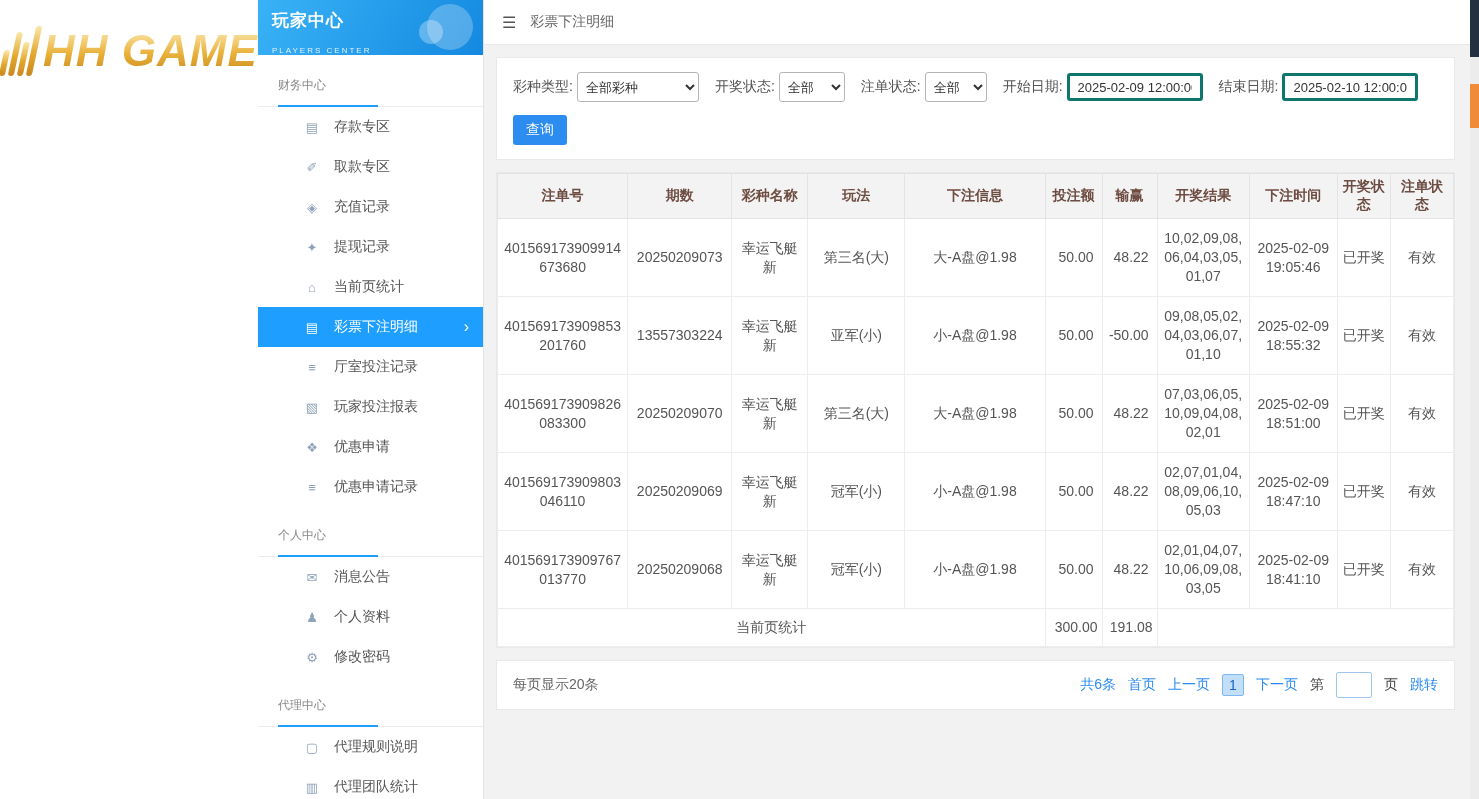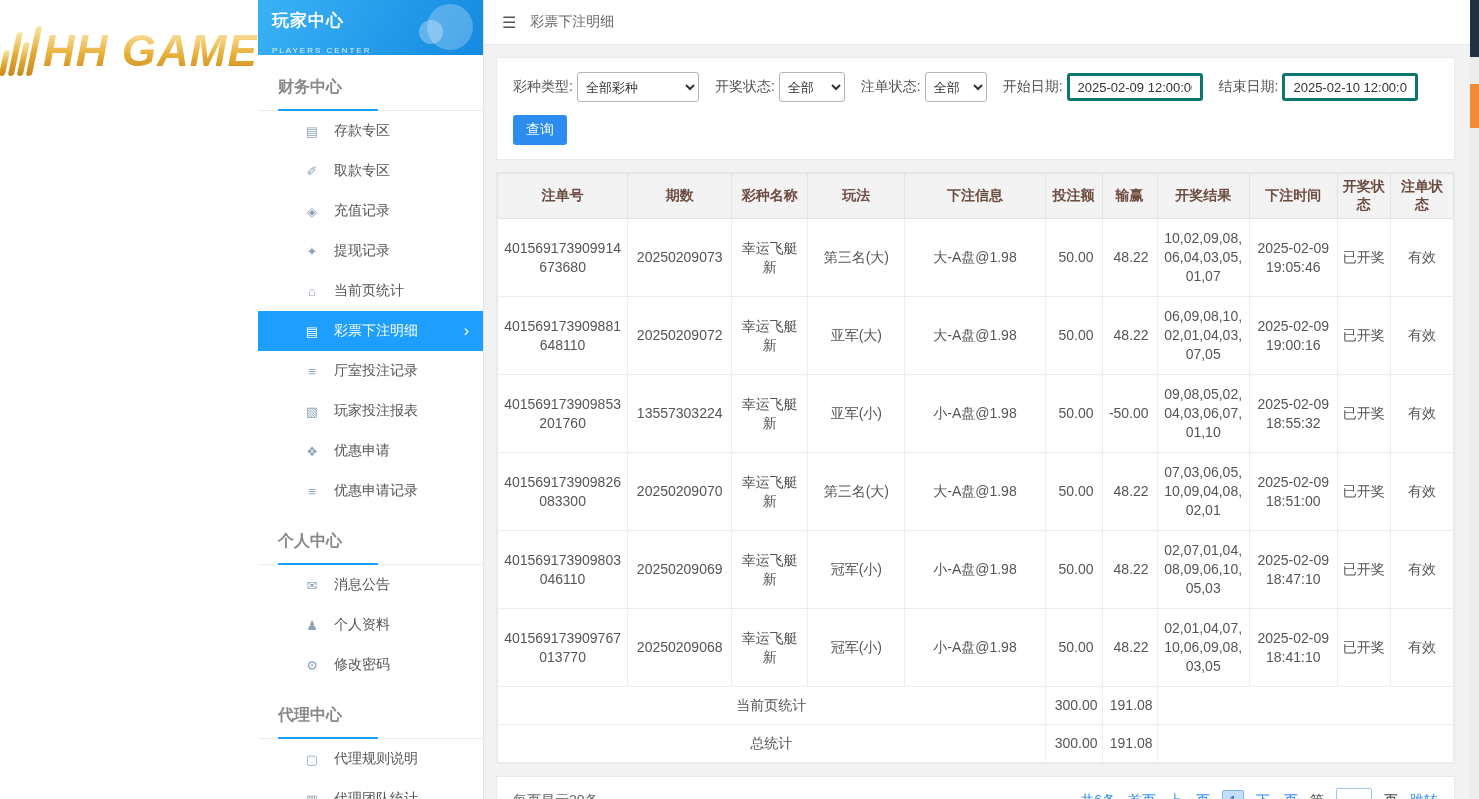--- a/index.html
+++ b/index.html
@@ -19,21 +19,21 @@
     -webkit-background-clip:text; background-clip:text; color:transparent; -webkit-text-fill-color:transparent; }
 
   
   .sidebar { width:226px; flex:0 0 226px; background:#fff; border-right:1px solid #e3e3e3; display:flex; flex-direction:column; overflow:hidden; }
   .sidebar-header { height:55px; flex:0 0 55px; background:linear-gradient(120deg,#3ab2f6 0%,#1489e0 100%); color:#fff; padding:9px 14px; position:relative; overflow:hidden; }
   .sidebar-title { font-size:17px; font-weight:bold; letter-spacing:1px; }
   .sidebar-sub { font-size:8px; letter-spacing:2px; opacity:.85; margin-top:14px; }
   .hdr-circle1 { position:absolute; right:10px; top:4px; width:46px; height:46px; border-radius:50%; background:rgba(255,255,255,.25); }
   .hdr-circle2 { position:absolute; right:40px; top:20px; width:24px; height:24px; border-radius:50%; background:rgba(255,255,255,.3); }
   .sidebar-body { flex:1; overflow:hidden; padding-top:2px; }
-  .section-h { position:relative; margin-top:12px; padding:8px 0 12px 20px; color:#888; font-size:16px; border-bottom:1px solid #ececec;font-weight:bold; }
+  .section-h { position:relative; margin-top:12px; padding:8px 0 12px 20px; color:#888; font-size:12px; border-bottom:1px solid #ececec; }
   .section-underline { position:absolute; left:20px; bottom:-1px; width:100px; height:2px; background:#1e9fff; }
   .menu-item { height:40px; display:flex; align-items:center; padding-left:46px; font-size:14px; color:#555; cursor:pointer; position:relative; }
   .menu-item .mi-icon { width:16px; margin-right:14px; color:#8fa3b8; font-size:13px; text-align:center; font-style:normal; }
   .menu-item.active { background:#1e9fff; color:#fff; }
   .menu-item.active .mi-icon { color:#fff; }
   .menu-item .arrow { position:absolute; right:14px; font-size:16px; color:#fff; }
 
   
   .main { flex:1; background:#f2f2f2; display:flex; flex-direction:column; overflow:hidden; }
   .topbar { height:45px; flex:0 0 45px; background:#fff; border-bottom:1px solid #e8e8e8; display:flex; align-items:center; gap:14px; padding:0 18px; }
@@ -230,33 +230,20 @@
                 <td>第三名(大)</td>
                 <td>大-A盘@1.98</td>
                 <td class="num">50.00</td>
                 <td class="num">48.22</td>
                 <td>10,02,09,08,06,04,03,05,01,07</td>
                 <td>2025-02-09 19:05:46</td>
                 <td>已开奖</td>
                 <td>有效</td>
               </tr>
               <tr>
-                <td>401569173909881648110</td>
-                <td>20250209072</td>
-                <td>幸运飞艇新</td>
-                <td>亚军(大)</td>
-                <td>大-A盘@1.98</td>
-                <td class="num">50.00</td>
-                <td class="num">48.22</td>
-                <td>06,09,08,10,02,01,04,03,07,05</td>
-                <td>2025-02-09 19:00:16</td>
-                <td>已开奖</td>
-                <td>有效</td>
-              </tr>
-              <tr>
                 <td>401569173909853201760</td>
                 <td>13557303224</td>
                 <td>幸运飞艇新</td>
                 <td>亚军(小)</td>
                 <td>小-A盘@1.98</td>
                 <td class="num">50.00</td>
                 <td class="num">-50.00</td>
                 <td>09,08,05,02,04,03,06,07,01,10</td>
                 <td>2025-02-09 18:55:32</td>
                 <td>已开奖</td>
@@ -296,26 +283,20 @@
                 <td>小-A盘@1.98</td>
                 <td class="num">50.00</td>
                 <td class="num">48.22</td>
                 <td>02,01,04,07,10,06,09,08,03,05</td>
                 <td>2025-02-09 18:41:10</td>
                 <td>已开奖</td>
                 <td>有效</td>
               </tr>
               <tr class="summary">
                 <td colspan="5">当前页统计</td>
-                <td class="num">300.00</td>
-                <td class="num">191.08</td>
-                <td colspan="4"></td>
-              </tr>
-              <tr class="summary">
-                <td colspan="5">总统计</td>
                 <td class="num">300.00</td>
                 <td class="num">191.08</td>
                 <td colspan="4"></td>
               </tr>
             </tbody>
         </table>
       </div>
 
       <div class="pager-card">
         <span>每页显示20条</span>

